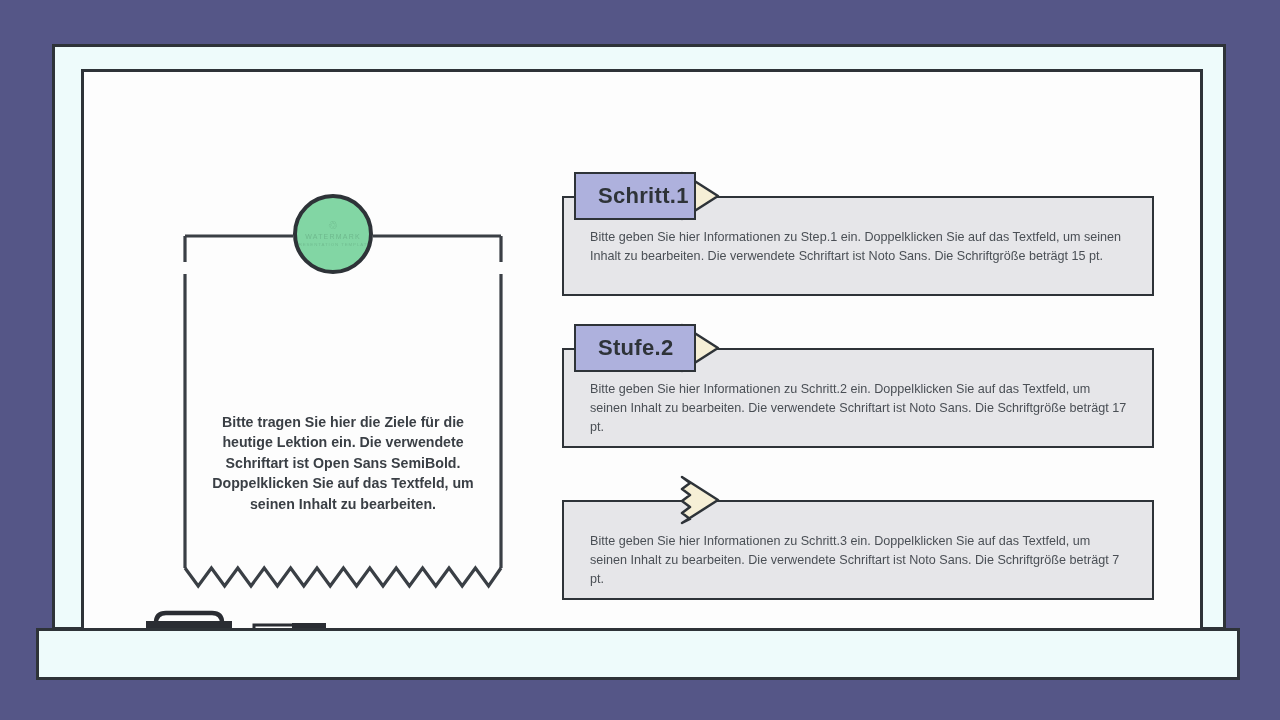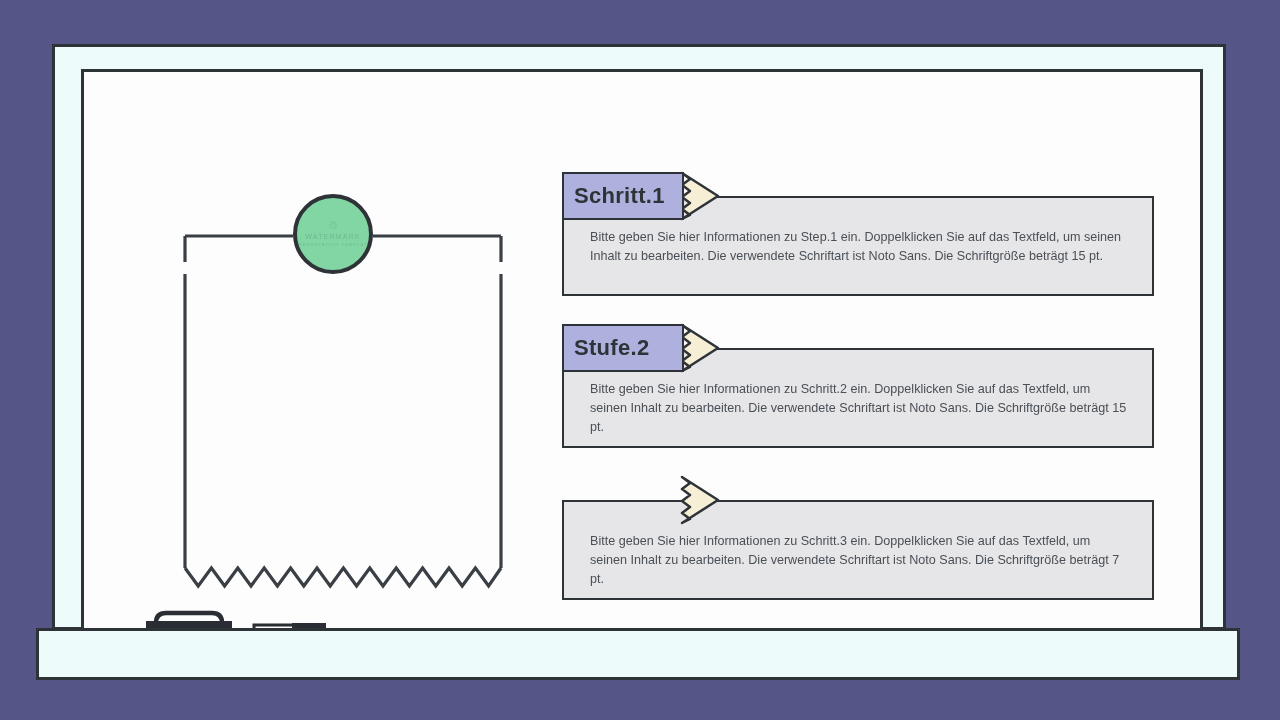--- a/index.html
+++ b/index.html
@@ -145,29 +145,29 @@
     position: absolute;
     left: 0;
     top: 0;
     width: 150px;
     height: 48px;
     z-index: 3;
   }
 
   .step-banner {
     position: absolute;
-    left: 0;
+    left: 12px;
     top: 0;
     width: 122px;
     height: 48px;
     background: #aeb1dd;
     border: 2.5px solid #2e3338;
     display: flex;
     align-items: center;
-    padding-left: 10px;
+    padding-left: 22px;
   }
 
   .step-label {
     font-size: 22px;
     font-weight: bold;
     color: #2e3338;
     letter-spacing: 0.3px;
   }
 
   .ribbon-tail { position: absolute; left: 118px; top: -1px; }
@@ -217,20 +217,21 @@
                  L 280.2 392 L 293.4 374 L 306.6 392 L 319 374" fill="none" stroke="#3a3f45" stroke-width="3.2" stroke-linejoin="miter"></path>
       </svg>
 
       <div id="goal-badge">
         <span class="wm-mark">♲</span>
         <span class="wm-line1">WATERMARK</span>
         <span class="wm-line2">PRESENTATION TEMPLATE</span>
       </div>
 
 
+      <div id="goal-body">Bitte tragen Sie hier die Ziele für die heutige Lektion ein. Die verwendete Schriftart ist Open Sans SemiBold. Doppelklicken Sie auf das Textfeld, um seinen Inhalt zu bearbeiten.</div>
     </div>
 
     <svg id="bag-illustration" width="250" height="40" viewBox="0 0 250 40">
       <path d="M 22 16 q 0 -10 10 -10 L 78 6 q 10 0 10 10" fill="none" stroke="#2a2d33" stroke-width="4.5"></path>
       <rect x="12" y="14" width="86" height="26" fill="#2a2d33"></rect>
       <rect x="0" y="32" width="250" height="6" fill="#e9e9ec"></rect>
       <rect x="0" y="38" width="250" height="3" fill="#2a2d33"></rect>
       <rect x="120" y="18" width="62" height="18" fill="none" stroke="#2a2d33" stroke-width="3"></rect>
       <rect x="158" y="16" width="34" height="22" fill="#2a2d33"></rect>
     </svg>
@@ -255,21 +256,21 @@
       <div class="connector"></div>
       <div class="step-banner-wrap">
         <svg class="ribbon-tail" width="42" height="50" viewBox="0 0 42 50">
           <path d="M 2 2 L 10 8 L 2 14 L 10 20 L 2 26 L 10 32 L 2 38 L 10 44 L 2 48
                    L 38 25 Z" fill="#f6efd6" stroke="#2e3338" stroke-width="2.5" stroke-linejoin="round"></path>
         </svg>
         <div class="step-banner">
           <span class="step-label">Stufe.2</span>
         </div>
       </div>
-      <div class="step-text" style="top:56px;">Bitte geben Sie hier Informationen zu Schritt.2 ein. Doppelklicken Sie auf das Textfeld, um seinen Inhalt zu bearbeiten. Die verwendete Schriftart ist Noto Sans. Die Schriftgröße beträgt 15 pt.</div>
+      <div class="step-text" style="top:56px;">Bitte geben Sie hier Informationen zu Schritt.2 ein. Doppelklicken Sie auf das Textfeld, um seinen Inhalt zu bearbeiten. Die verwendete Schriftart ist Noto Sans. Die Schriftgröße beträgt 17 pt.</div>
     </div>
 
     <div class="step-card" style="top:404px;">
       <div class="step-body" style="top:24px; height:100px;"></div>
       <div class="connector"></div>
       <div class="step-banner-wrap">
         <svg class="ribbon-tail" width="42" height="50" viewBox="0 0 42 50">
           <path d="M 2 2 L 10 8 L 2 14 L 10 20 L 2 26 L 10 32 L 2 38 L 10 44 L 2 48
                    L 38 25 Z" fill="#f6efd6" stroke="#2e3338" stroke-width="2.5" stroke-linejoin="round"></path>
         </svg>

